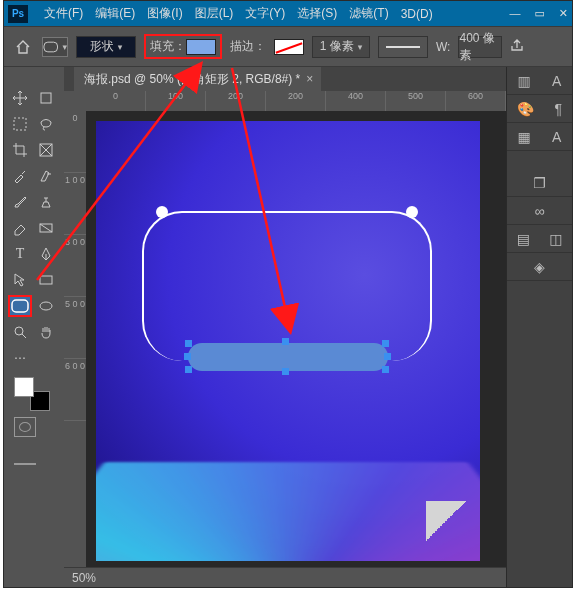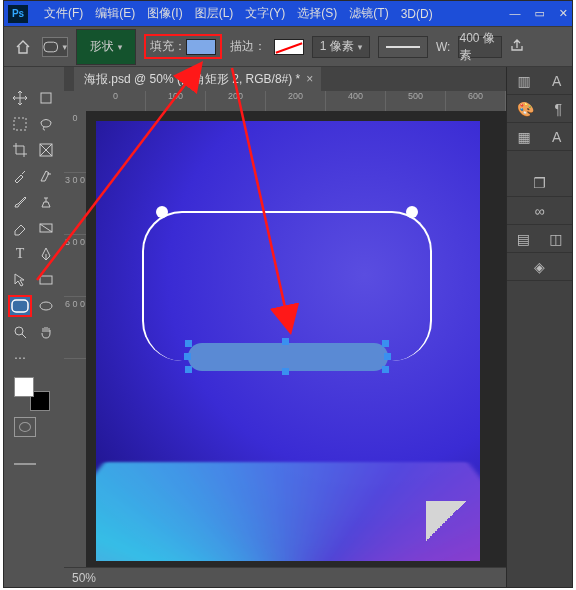--- a/index.html
+++ b/index.html
@@ -1,29 +1,29 @@
 <!DOCTYPE html>
 <html><head>
 <meta charset="utf-8">
 <style>
   * { box-sizing: border-box; margin: 0; padding: 0; }
   body { width: 576px; height: 590px; background: #fff; font-family: "Microsoft YaHei", Arial, sans-serif; font-size: 12px; color: #ccc; overflow: hidden; position: relative; }
   .app { position: absolute; left: 3px; top: 0; width: 570px; height: 588px; background: #535353; border: 1px solid #2a2a2a; display: flex; flex-direction: column; }
 
   
-  .titlebar { height: 26px; background: #1d4ed8; display: flex; align-items: center; padding: 0 4px; border-bottom: 1px solid #3a3a3a; }
+  .titlebar { height: 26px; background: #0369a1; display: flex; align-items: center; padding: 0 4px; border-bottom: 1px solid #3a3a3a; }
   .ps-badge { width: 20px; height: 18px; background: #001e36; color: #31a8ff; font-weight: bold; font-size: 10px; display: flex; align-items: center; justify-content: center; margin-right: 10px; }
   .menu-item { padding: 0 6px; color: #ddd; }
   .win-ctrls { margin-left: auto; display: flex; gap: 14px; color: #ddd; font-size: 11px; }
 
   
   .optbar { height: 40px; background: #535353; display: flex; align-items: center; padding: 0 8px; border-bottom: 1px solid #3a3a3a; gap: 8px; }
   .home-btn { width: 22px; height: 22px; display: flex; align-items: center; justify-content: center; }
   .tool-presel { width: 26px; height: 20px; border: 1px solid #777; display: flex; align-items: center; justify-content: center; background: #474747; }
-  .shape-dd { width: 60px; height: 36px; background: #14532d; border: 1px solid #333; display: flex; align-items: center; justify-content: center; }
+  .shape-dd { width: 60px; height: 22px; background: #0f172a; border: 1px solid #333; display: flex; align-items: center; justify-content: center; }
   .opt-lbl { color: #ccc; }
   .fill-swatch { width: 30px; height: 16px; background: #7fa9e8; border: 1px solid #222; display: inline-block; }
   .stroke-swatch { width: 30px; height: 16px; background: #fff; border: 1px solid #222; position: relative; display: inline-block; }
   .stroke-swatch::after { content:""; position:absolute; left:0; right:0; top:50%; height:2px; background:red; transform: rotate(-20deg); }
   .px-input { width: 58px; height: 22px; background: #474747; border: 1px solid #333; display: flex; align-items: center; justify-content: center; }
   .strokeline { width: 50px; height: 22px; border: 1px solid #333; display:flex; align-items:center; justify-content:center; }
   .strokeline span { display:block; width:34px; height:2px; background:#ddd; }
   .w-input { width: 44px; height: 22px; background: #474747; border: 1px solid #333; display:flex; align-items:center; justify-content:center; }
   .chevv { font-size: 9px; margin-left: 4px; color: #bbb; }
   .fill-group { border: 2px solid #ff1818; padding: 2px 4px; display:flex; align-items:center; }
@@ -292,20 +292,21 @@
           <div>0</div>
           <div>100</div>
           <div>200</div>
           <div>200</div>
           <div>400</div>
           <div>500</div>
           <div>600</div>
         </div>
         <div class="ruler-v">
           <div>0</div>
+          <div>1 0 0</div>
           <div>3 0 0</div>
           <div>5 0 0</div>
           <div>6 0 0</div>
         </div>
 
         <div class="canvas">
           <div class="burst"></div>
           <div class="frame"></div>
           <div class="pill"></div>
           <div class="handle h1"></div>

